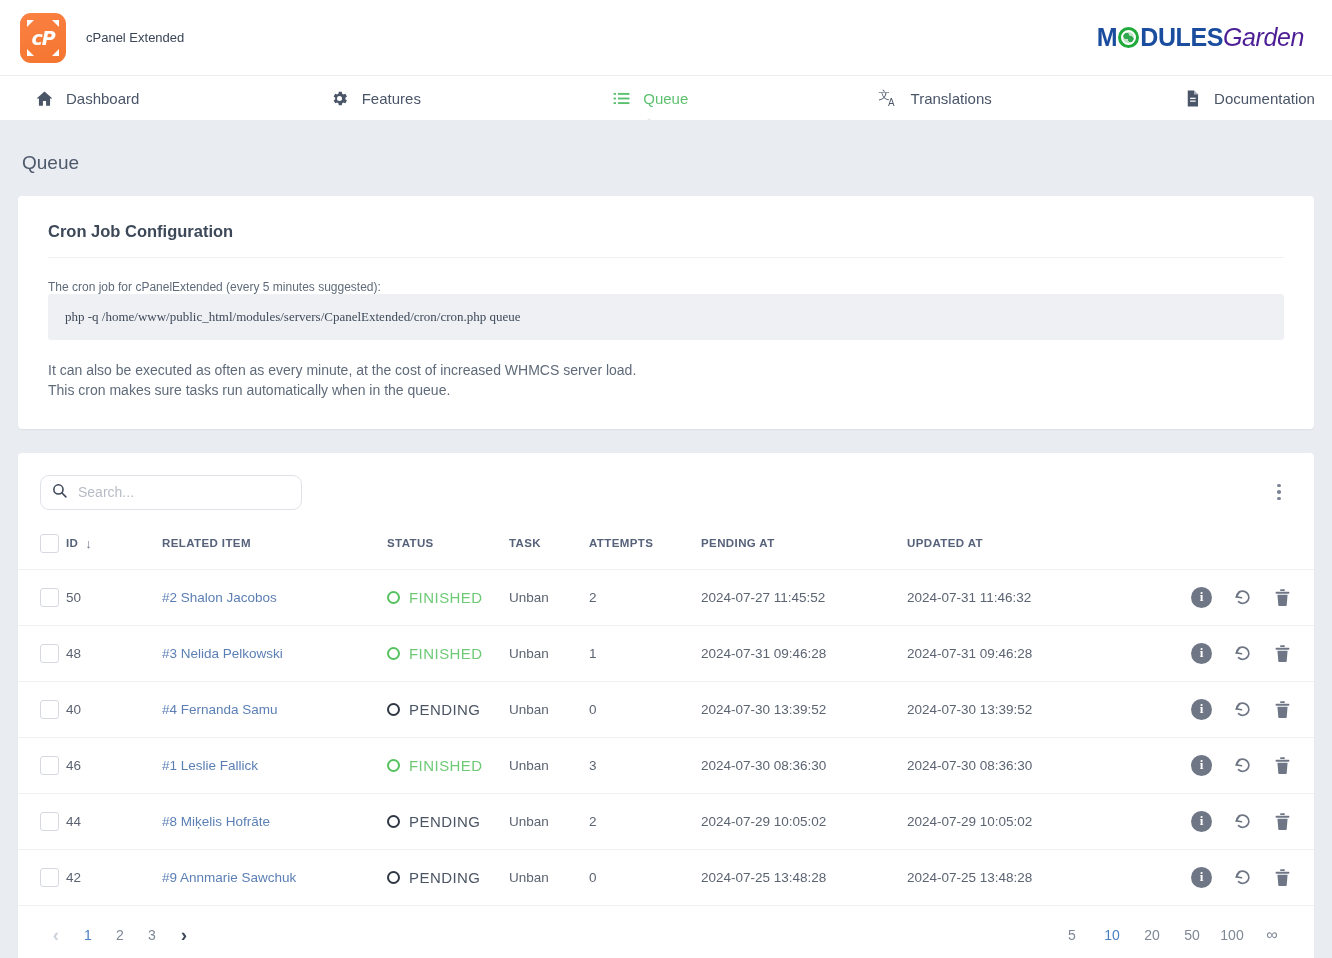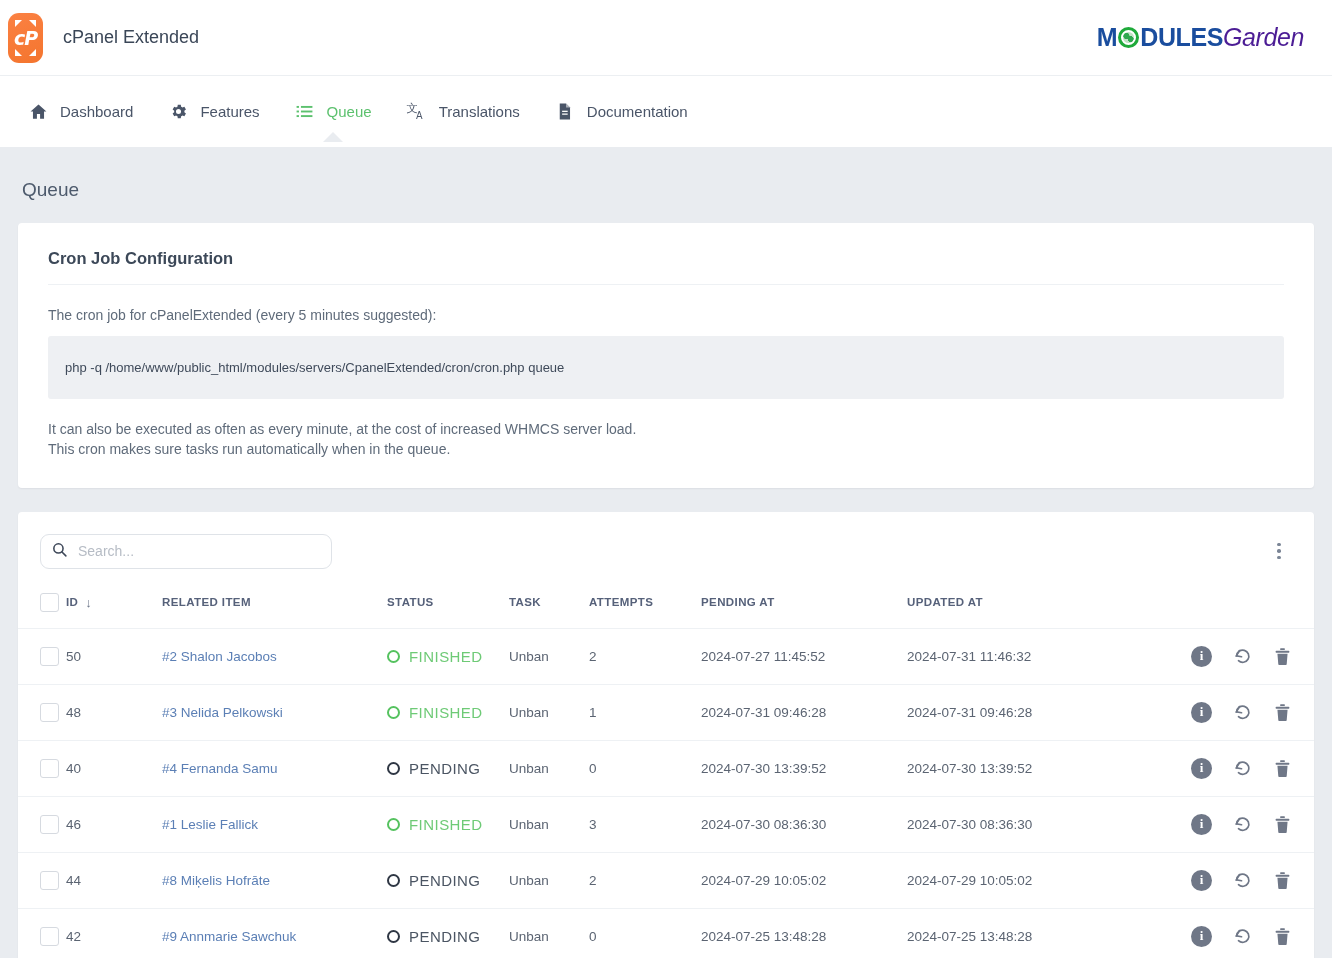--- a/index.html
+++ b/index.html
@@ -15,43 +15,44 @@
   .topbar {
     height: 75px;
     background: #ffffff;
     display: flex;
     align-items: center;
     padding: 0 28px 0 8px;
     position: relative;
   }
   .brand { display: flex; align-items: center; gap: 20px; }
   .cp-logo {
-    width: 35px; height: 50px;
+    width: 46px; height: 50px;
     border-radius: 11px;
     background: linear-gradient(160deg,#fb8143 0%,#f4752e 100%);
     position: relative;
     flex: none;
+    margin-left: 12px;
   }
   .cp-logo .cp-text {
     position: absolute; inset: 0;
     display: flex; align-items: center; justify-content: center;
     color: #fff; font-weight: bold; font-style: italic;
     font-size: 19px; letter-spacing: -1px;
     font-family: "DejaVu Sans", sans-serif;
   }
   .cp-arrow {
     position: absolute; width: 0; height: 0; border-style: solid;
   }
   .cp-arrow.tl { top: 7px; left: 7px;  border-width: 7px 7px 0 0; border-color: #fff transparent transparent transparent; }
   .cp-arrow.tr { top: 7px; right: 7px; border-width: 0 7px 7px 0; border-color: transparent #fff transparent transparent; }
   .cp-arrow.bl { bottom: 7px; left: 7px; border-width: 7px 0 0 7px; border-color: transparent transparent transparent #fff; }
   .cp-arrow.br { bottom: 7px; right: 7px; border-width: 0 0 7px 7px; border-color: transparent transparent #fff transparent; }
 
   .app-title {
-    font-size: 18px;
+    font-size: 13px;
     color: #3a4657;
     font-weight: normal;
   }
   .mg-logo {
     margin-left: auto;
     display: flex; align-items: center;
     font-size: 25px;
     letter-spacing: -0.4px;
   }
   .mg-dark { color: #1a4d9e; font-weight: bold; }
@@ -71,27 +72,28 @@
     position: absolute; inset: 2px;
     border-radius: 50%;
     background:
       radial-gradient(circle at 30% 35%, #2fa84f 0 30%, transparent 31%),
       radial-gradient(circle at 70% 65%, #2fa84f 0 28%, transparent 29%),
       #bfe3c4;
   }
 
   
   .navbar {
-    height: 72px;
+    height: 45px;
     background: #ffffff;
     border-top: 1px solid #eceff2;
     display: flex;
     align-items: center;
-    padding-left: 10px;
+    padding-left: 16px;
     position: relative;
+    justify-content: space-between;
   }
   .nav-item {
     display: flex; align-items: center;
     gap: 11px;
     padding: 0 17px;
     height: 58px;
     color: #4a5568;
     font-size: 15px;
     cursor: pointer;
     position: relative;
@@ -124,43 +126,43 @@
   
   .cron-card { padding: 26px 30px 28px 30px; margin-bottom: 24px; }
   .cron-title {
     font-size: 16.5px;
     color: #3c4858;
     font-weight: bold;
     padding-bottom: 16px;
     border-bottom: 1px solid #eef1f4;
     margin-bottom: 22px;
   }
-  .cron-lead { font-size: 14px; color: #5f6b7a; margin-bottom: 13px; }
+  .cron-lead { font-size: 12px; color: #5f6b7a; }
   .code-block {
     background: #eef0f3;
     border-radius: 3px;
-    padding: 24px 17px;
-    font-family: Liberation Sans, sans-serif;
+    padding: 15px 17px;
+    font-family: Liberation Serif, serif;
     font-size: 13px;
     color: #3f4a5a;
     margin-bottom: 20px;
     overflow: hidden;
     white-space: nowrap;
   }
   .cron-note { font-size: 14px; color: #5f6b7a; line-height: 1.45; }
 
   
   .table-card { padding: 0 0 0 0; }
   .table-toolbar {
     display: flex; align-items: center;
     padding: 22px 22px 18px 22px;
   }
   .search-box {
     display: flex; align-items: center;
-    width: 292px; height: 35px;
+    width: 262px; height: 35px;
     border: 1px solid #dfe3e8;
     border-radius: 9px;
     padding: 0 10px;
     gap: 10px;
   }
   .search-box input {
     border: none; outline: none;
     font-family: "Liberation Sans", sans-serif;
     font-size: 14px;
     color: #4a5568;

